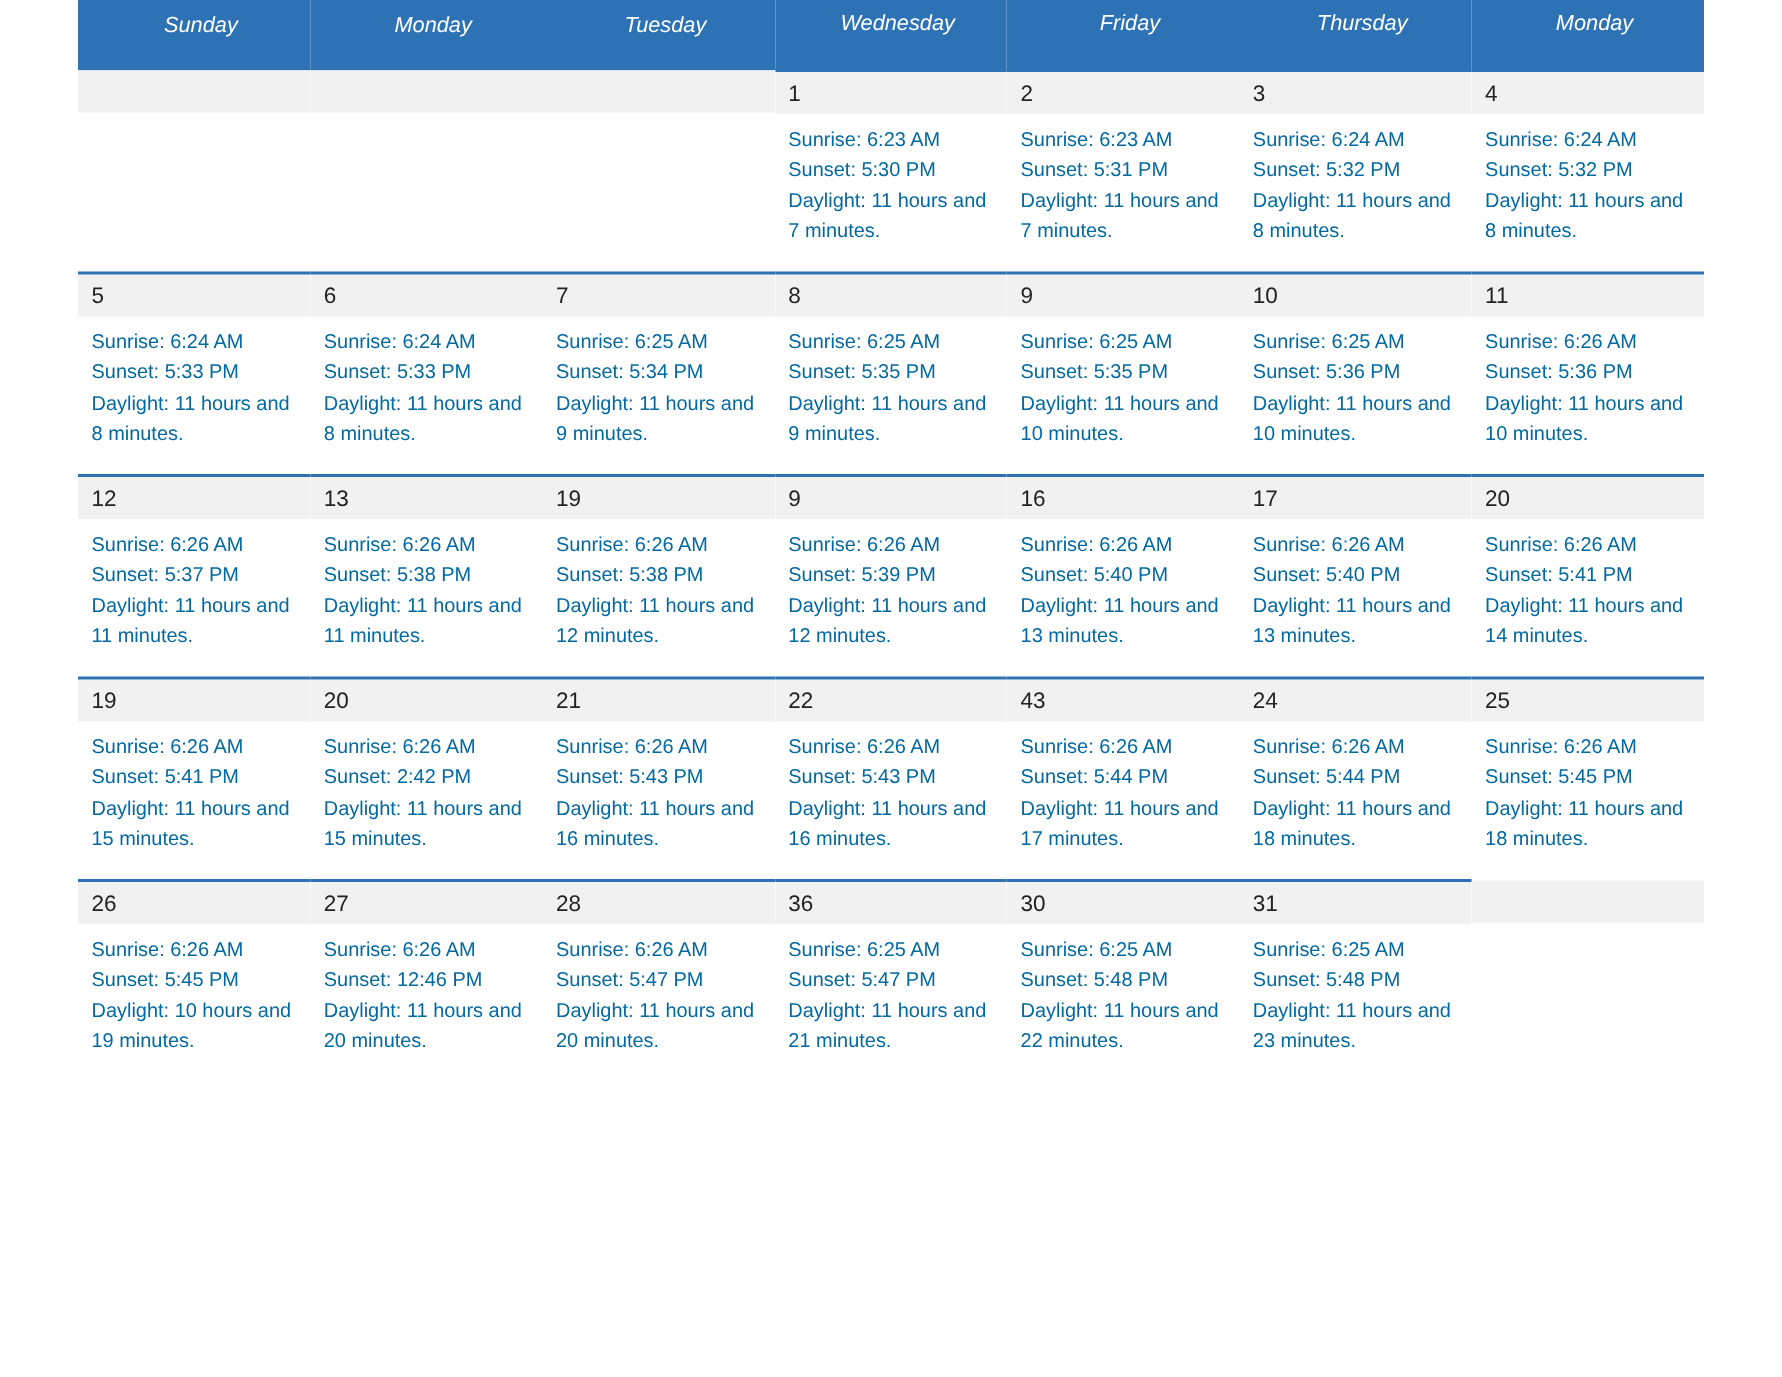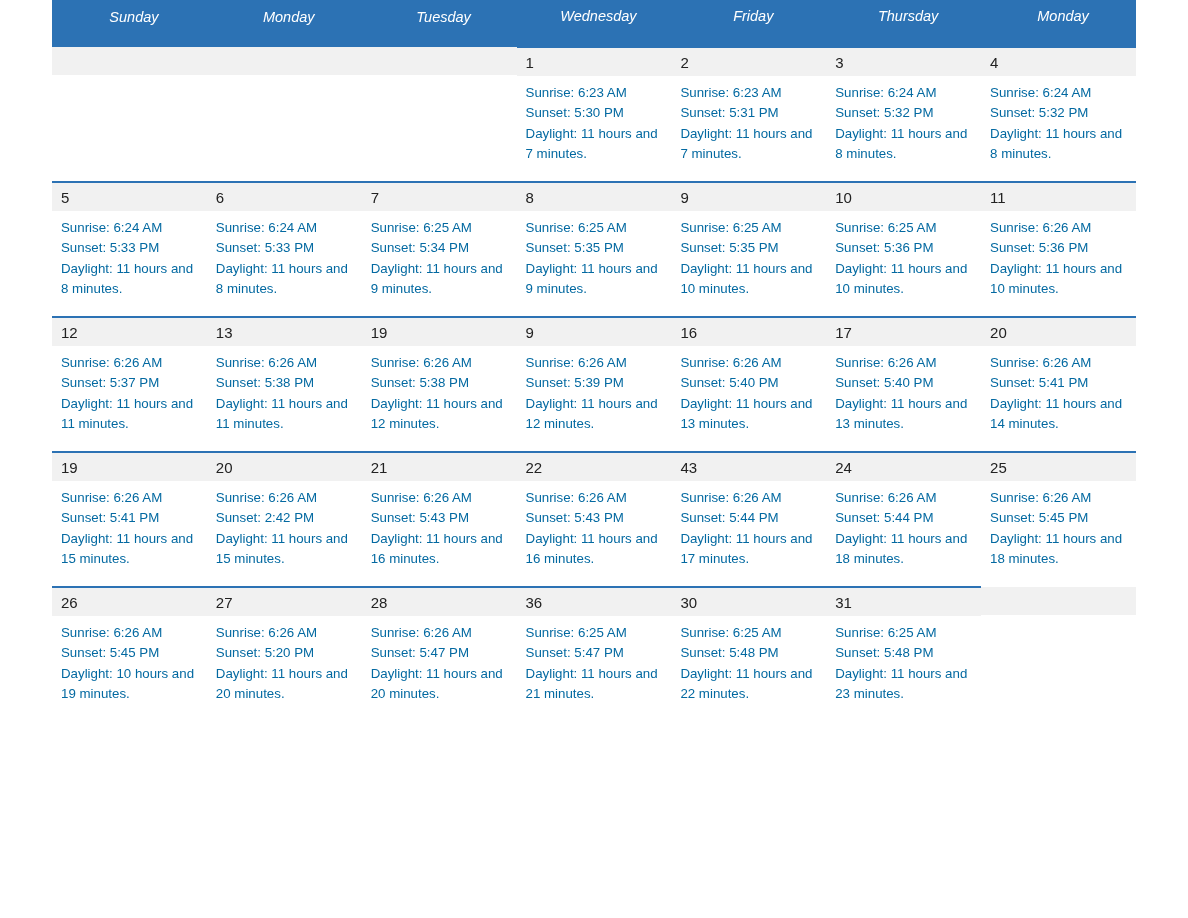--- a/index.html
+++ b/index.html
@@ -368,21 +368,21 @@
               <div class="info">
                 <div>Sunrise: 6:26 AM</div>
                 <div>Sunset: 5:45 PM</div>
                 <div>Daylight: 10 hours and 19 minutes.</div>
               </div>
             </td>
             <td class="day">
               <div class="numband">27</div>
               <div class="info">
                 <div>Sunrise: 6:26 AM</div>
-                <div>Sunset: 5:20 PM</div>
+                <div>Sunset: 12:46 PM</div>
                 <div>Daylight: 11 hours and 20 minutes.</div>
               </div>
             </td>
             <td class="day">
               <div class="numband">28</div>
               <div class="info">
                 <div>Sunrise: 6:26 AM</div>
                 <div>Sunset: 5:47 PM</div>
                 <div>Daylight: 11 hours and 20 minutes.</div>
               </div>

